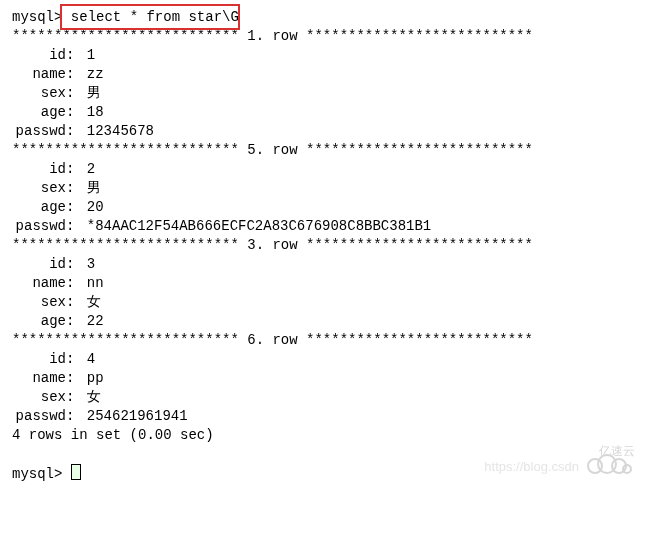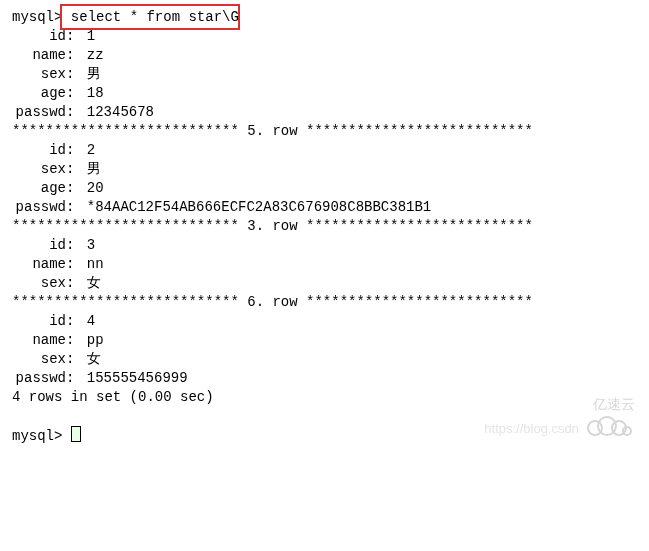--- a/index.html
+++ b/index.html
@@ -54,39 +54,41 @@
 <body>
 
 <div class="highlight-box"></div>
 
 <div>
   <span>mysql&gt;</span>
   <span>select * from star\G</span>
 </div>
 
 <div id="rows-container">
+    <div>*************************** 1. row ***************************</div>
     <div><span class="row-label">id</span><span class="colon">:</span><span> 1</span></div>
     <div><span class="row-label">name</span><span class="colon">:</span><span> zz</span></div>
     <div><span class="row-label">sex</span><span class="colon">:</span><span> 男</span></div>
     <div><span class="row-label">age</span><span class="colon">:</span><span> 18</span></div>
     <div><span class="row-label">passwd</span><span class="colon">:</span><span> 12345678</span></div>
     <div>*************************** 5. row ***************************</div>
     <div><span class="row-label">id</span><span class="colon">:</span><span> 2</span></div>
     <div><span class="row-label">sex</span><span class="colon">:</span><span> 男</span></div>
     <div><span class="row-label">age</span><span class="colon">:</span><span> 20</span></div>
     <div><span class="row-label">passwd</span><span class="colon">:</span><span> *84AAC12F54AB666ECFC2A83C676908C8BBC381B1</span></div>
     <div>*************************** 3. row ***************************</div>
     <div><span class="row-label">id</span><span class="colon">:</span><span> 3</span></div>
     <div><span class="row-label">name</span><span class="colon">:</span><span> nn</span></div>
     <div><span class="row-label">sex</span><span class="colon">:</span><span> 女</span></div>
+    <div><span class="row-label">age</span><span class="colon">:</span><span> 22</span></div>
     <div>*************************** 6. row ***************************</div>
     <div><span class="row-label">id</span><span class="colon">:</span><span> 4</span></div>
     <div><span class="row-label">name</span><span class="colon">:</span><span> pp</span></div>
     <div><span class="row-label">sex</span><span class="colon">:</span><span> 女</span></div>
-    <div><span class="row-label">passwd</span><span class="colon">:</span><span> 155555456999</span></div>
+    <div><span class="row-label">passwd</span><span class="colon">:</span><span> 254621961941</span></div>
   </div>
 
 <div>4 rows in set (0.00 sec)</div>
 <div>&nbsp;</div>
 <div>
   <span>mysql&gt;</span>
   <span class="cursor"></span>
 </div>
 
 <div class="watermark">https://blog.csdn</div>
@@ -94,13 +96,13 @@
 <div class="logo">
   <svg width="58" height="28" viewBox="0 0 58 28">
     <g fill="none" stroke="#d6d6d6" stroke-width="2">
       <circle cx="14" cy="16" r="7"></circle>
       <circle cx="26" cy="14" r="9"></circle>
       <circle cx="38" cy="16" r="7"></circle>
       <circle cx="46" cy="19" r="4"></circle>
     </g>
   </svg>
 </div>
-<div style="position:absolute;right:14px;bottom:40px;font-family:Liberation Serif, serif;font-size:14px;color:#d6d6d6;">亿速云</div>
+<div style="position:absolute;right:14px;bottom:30px;font-family:Liberation Mono, monospace;font-size:12px;color:#d6d6d6;">亿速云</div>
 
 </body></html>

